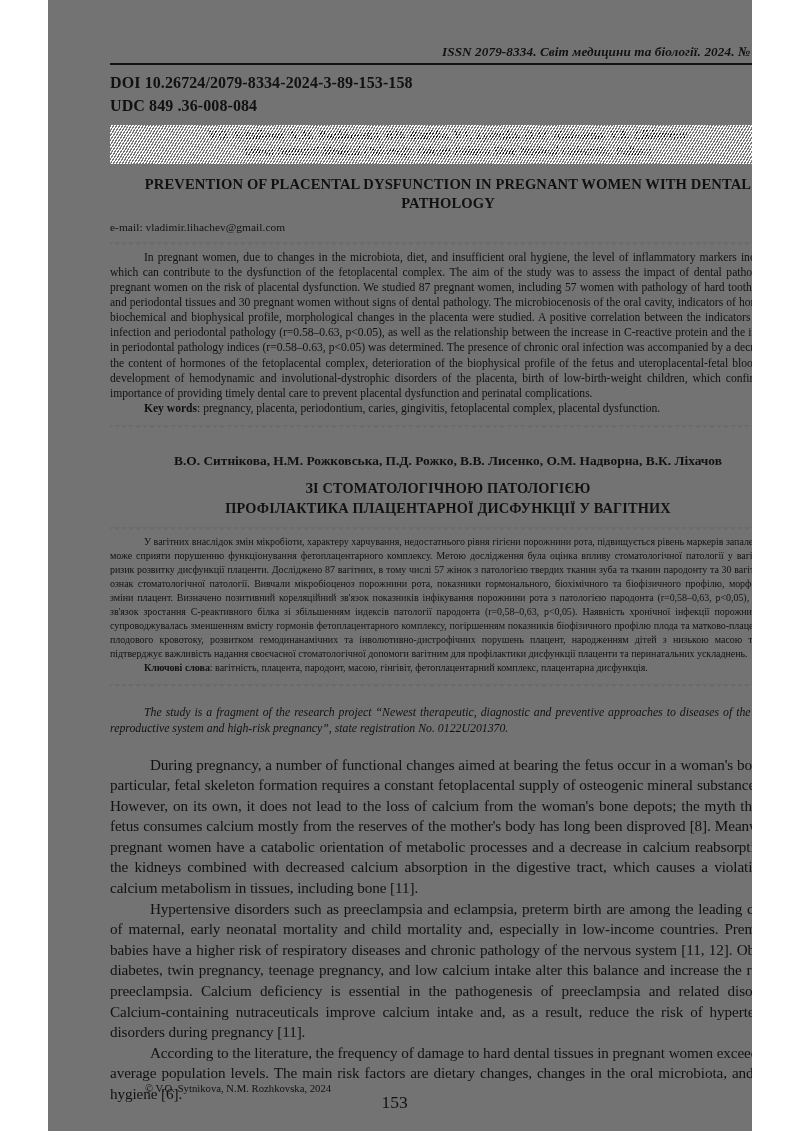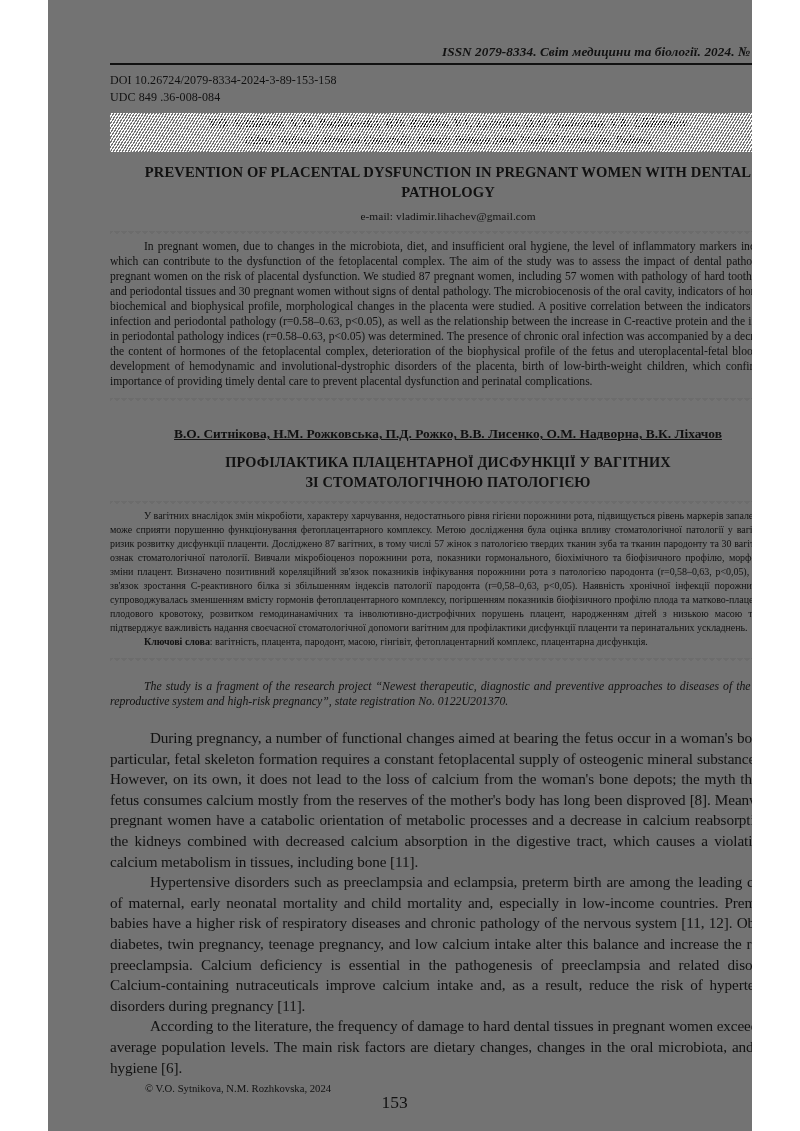--- a/index.html
+++ b/index.html
@@ -42,22 +42,22 @@
     white-space: nowrap;
   }
   .rule-thick {
     border-top: 2.2px solid #111;
     margin-top: 4px;
     margin-bottom: 7px;
   }
 
   
   .idline {
-    font-weight: normal;
-    font-size: 12px;
+    font-weight: bold;
+    font-size: 16px;
     line-height: 1.42;
     letter-spacing: .1px;
   }
 
   
   .hatchblock {
     position: relative;
     margin-top: 7px;
     padding: 2px 0 3px 0;
     text-align: center;
@@ -93,21 +93,21 @@
   
   .title {
     text-align: center;
     font-weight: bold;
     font-size: 14.6px;
     line-height: 1.35;
     margin-top: 11px;
     letter-spacing: .1px;
   }
   .email {
-    text-align: center;
+    text-align: left;
     font-size: 11.4px;
     margin-top: 7px;
     letter-spacing: .05px;
   }
 
   
   .zig {
     height: 9px;
     margin: 7px 0 1px 0;
     background-image:
@@ -135,21 +135,20 @@
   .kw { text-indent: 34px; }
   .kw b { font-weight: bold; }
 
   
   .uk-authors {
     text-align: center;
     font-weight: bold;
     font-size: 13.4px;
     margin-top: 20px;
     line-height: 1.3;
-    text-decoration: underline;
   }
   .uk-title {
     text-align: center;
     font-weight: bold;
     font-size: 14.3px;
     line-height: 1.40;
     margin-top: 9px;
     letter-spacing: .15px;
   }
 
@@ -212,27 +211,28 @@
       <div class="hauthors">V.O. Sytnikova, N.M. Rozhkovska, P.D. Rozhko, V.V. Lysenko, O.M. Nadvorna, V.K. Likhachov</div>
       <div class="haffil">Odesa National Medical University, Odesa;   Poltava State Medical University, Poltava</div>
     </div>
 
     <div class="title">PREVENTION OF PLACENTAL DYSFUNCTION IN PREGNANT WOMEN WITH DENTAL PATHOLOGY</div>
     <div class="email">e-mail: vladimir.lihachev@gmail.com</div>
 
     <div class="zig"></div>
 
     <div class="abstract">In pregnant women, due to changes in the microbiota, diet, and insufficient oral hygiene, the level of inflammatory markers increases, which can contribute to the dysfunction of the fetoplacental complex. The aim of the study was to assess the impact of dental pathology in pregnant women on the risk of placental dysfunction. We studied 87 pregnant women, including 57 women with pathology of hard tooth tissues and periodontal tissues and 30 pregnant women without signs of dental pathology. The microbiocenosis of the oral cavity, indicators of hormonal, biochemical and biophysical profile, morphological changes in the placenta were studied. A positive correlation between the indicators of oral infection and periodontal pathology (r=0.58–0.63, p&lt;0.05), as well as the relationship between the increase in C-reactive protein and the increase in periodontal pathology indices (r=0.58–0.63, p&lt;0.05) was determined. The presence of chronic oral infection was accompanied by a decrease in the content of hormones of the fetoplacental complex, deterioration of the biophysical profile of the fetus and uteroplacental-fetal blood flow, development of hemodynamic and involutional-dystrophic disorders of the placenta, birth of low-birth-weight children, which confirms the importance of providing timely dental care to prevent placental dysfunction and perinatal complications.</div>
+    <div class="abstract kw"><b>Key words</b><span>: pregnancy, placenta, periodontium, caries, gingivitis, fetoplacental complex, placental dysfunction.</span></div>
 
     <div class="zig"></div>
 
     <div class="uk-authors">В.О. Ситнікова, Н.М. Рожковська, П.Д. Рожко, В.В. Лисенко, О.М. Надворна, В.К. Ліхачов</div>
     <div class="uk-title">
+      <div>ЗІ СТОМАТОЛОГІЧНОЮ ПАТОЛОГІЄЮ</div>
       <div>ПРОФІЛАКТИКА ПЛАЦЕНТАРНОЇ ДИСФУНКЦІЇ У ВАГІТНИХ</div>
-      <div>ЗІ СТОМАТОЛОГІЧНОЮ ПАТОЛОГІЄЮ</div>
     </div>
 
     <div class="zig"></div>
 
     <div class="abstract uk">У вагітних внаслідок змін мікробіоти, характеру харчування, недостатнього рівня гігієни порожнини рота, підвищується рівень маркерів запалення, що може сприяти порушенню функціонування фетоплацентарного комплексу. Метою дослідження була оцінка впливу стоматологічної патології у вагітних на ризик розвитку дисфункції плаценти. Досліджено 87 вагітних, в тому числі 57 жінок з патологією твердих тканин зуба та тканин пародонту та 30 вагітних без ознак стоматологічної патології. Вивчали мікробіоценоз порожнини рота, показники гормонального, біохімічного та біофізичного профілю, морфологічні зміни плацент. Визначено позитивний кореляційний зв'язок показників інфікування порожнини рота з патологією пародонта (r=0,58–0,63, p&lt;0,05), а також зв'язок зростання С-реактивного білка зі збільшенням індексів патології пародонта (r=0,58–0,63, p&lt;0,05). Наявність хронічної інфекції порожнини рота супроводжувалась зменшенням вмісту гормонів фетоплацентарного комплексу, погіршенням показників біофізичного профілю плода та матково-плацентарно-плодового кровотоку, розвитком гемодинанамічних та інволютивно-дистрофічних порушень плацент, народженням дітей з низькою масою тіла, що підтверджує важливість надання своєчасної стоматологічної допомоги вагітним для профілактики дисфункції плаценти та перинатальних ускладнень.</div>
     <div class="abstract uk kw"><b>Ключові слова</b><span>: вагітність, плацента, пародонт, масою, гінгівіт, фетоплацентарний комплекс, плацентарна дисфункція.</span></div>
 
     <div class="zig"></div>
 
     <div class="note">The study is a fragment of the research project “Newest therapeutic, diagnostic and preventive approaches to diseases of the female reproductive system and high-risk pregnancy”, state registration No. 0122U201370.</div>

